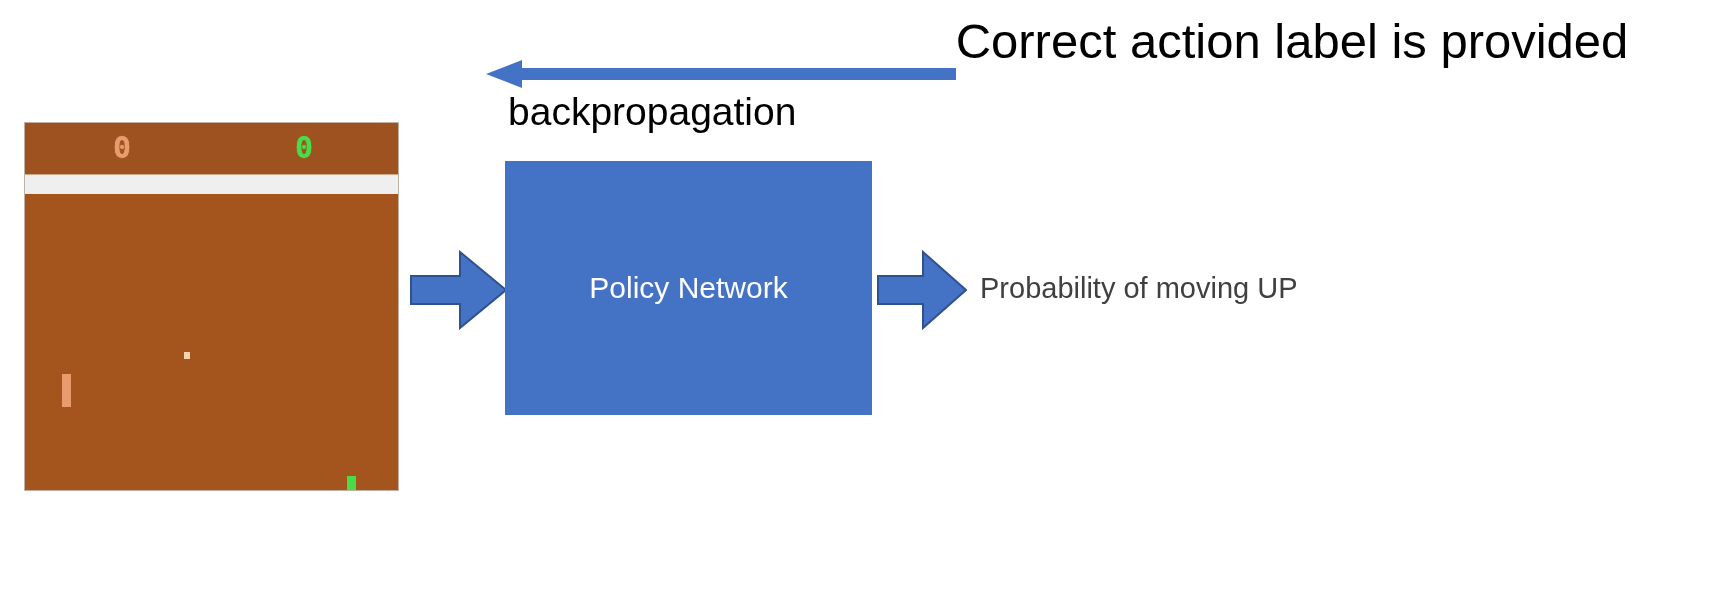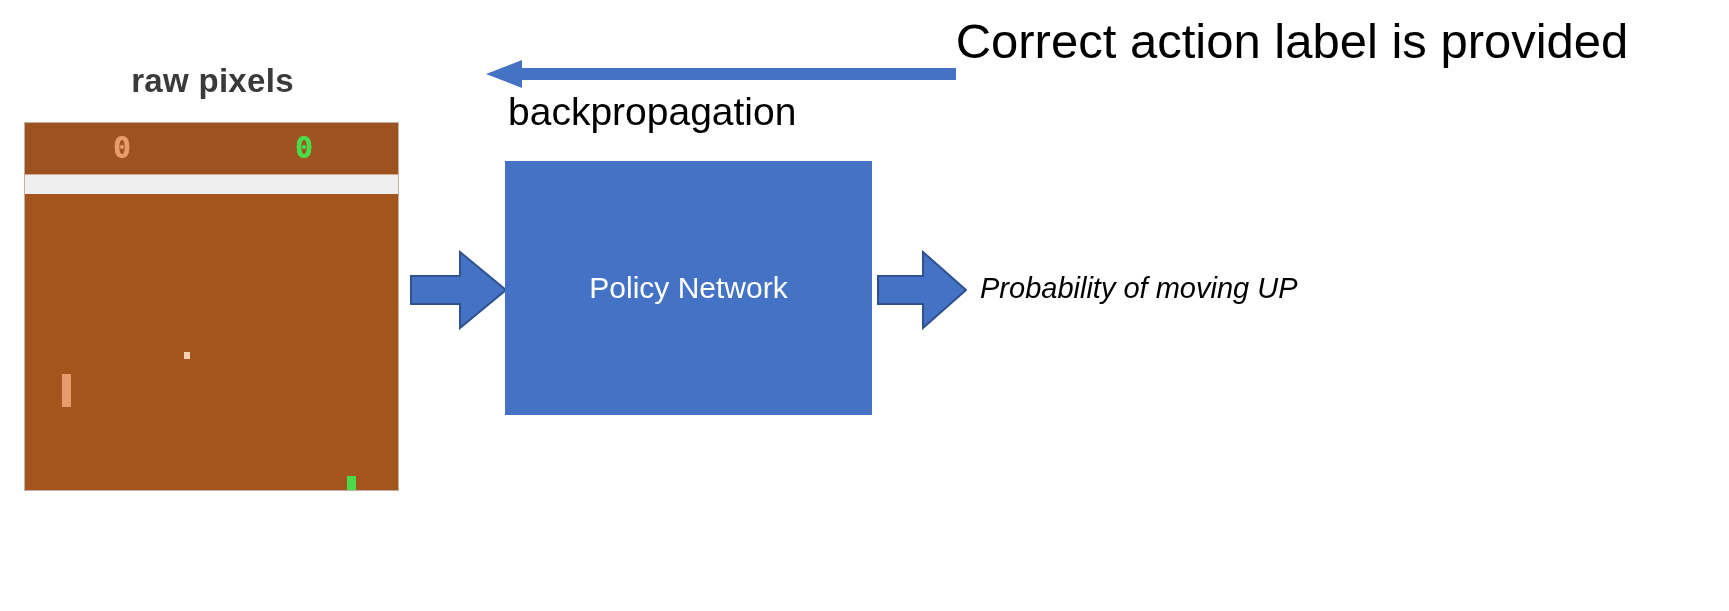--- a/index.html
+++ b/index.html
@@ -169,24 +169,23 @@
     top: 250px;
     width: 90px;
   }
 
   
   .output-label {
     position: absolute;
     left: 980px;
     top: 272px;
     font-size: 29px;
-    color: #000000;
-    white-space: nowrap;
-    font-family: "Liberation Sans", sans-serif;
-    font-style: italic;
+    color: #404040;
+    white-space: nowrap;
+    font-family: "Liberation Sans", sans-serif;
   }
 
   
   .headline {
     position: absolute;
     left: 855px;
     top: 8px;
     width: 874px;
     text-align: center;
     font-family: "Liberation Sans", sans-serif;
@@ -196,21 +195,20 @@
     white-space: nowrap;
   }
   .headline-line1 { display: block; }
   .headline-line2 { display: block; }
 </style>
 </head>
 <body>
 
 <div class="stage">
 
-  <div class="raw-pixels-label">raw pixels</div>
 
   <div class="pong-frame">
     <div class="pong-topband"></div>
     <div class="pong-divider"></div>
     <div class="pong-field">
       <div class="paddle paddle-left"></div>
       <div class="paddle paddle-right"></div>
       <div class="ball"></div>
     </div>
     <div class="score score-left">0</div>

